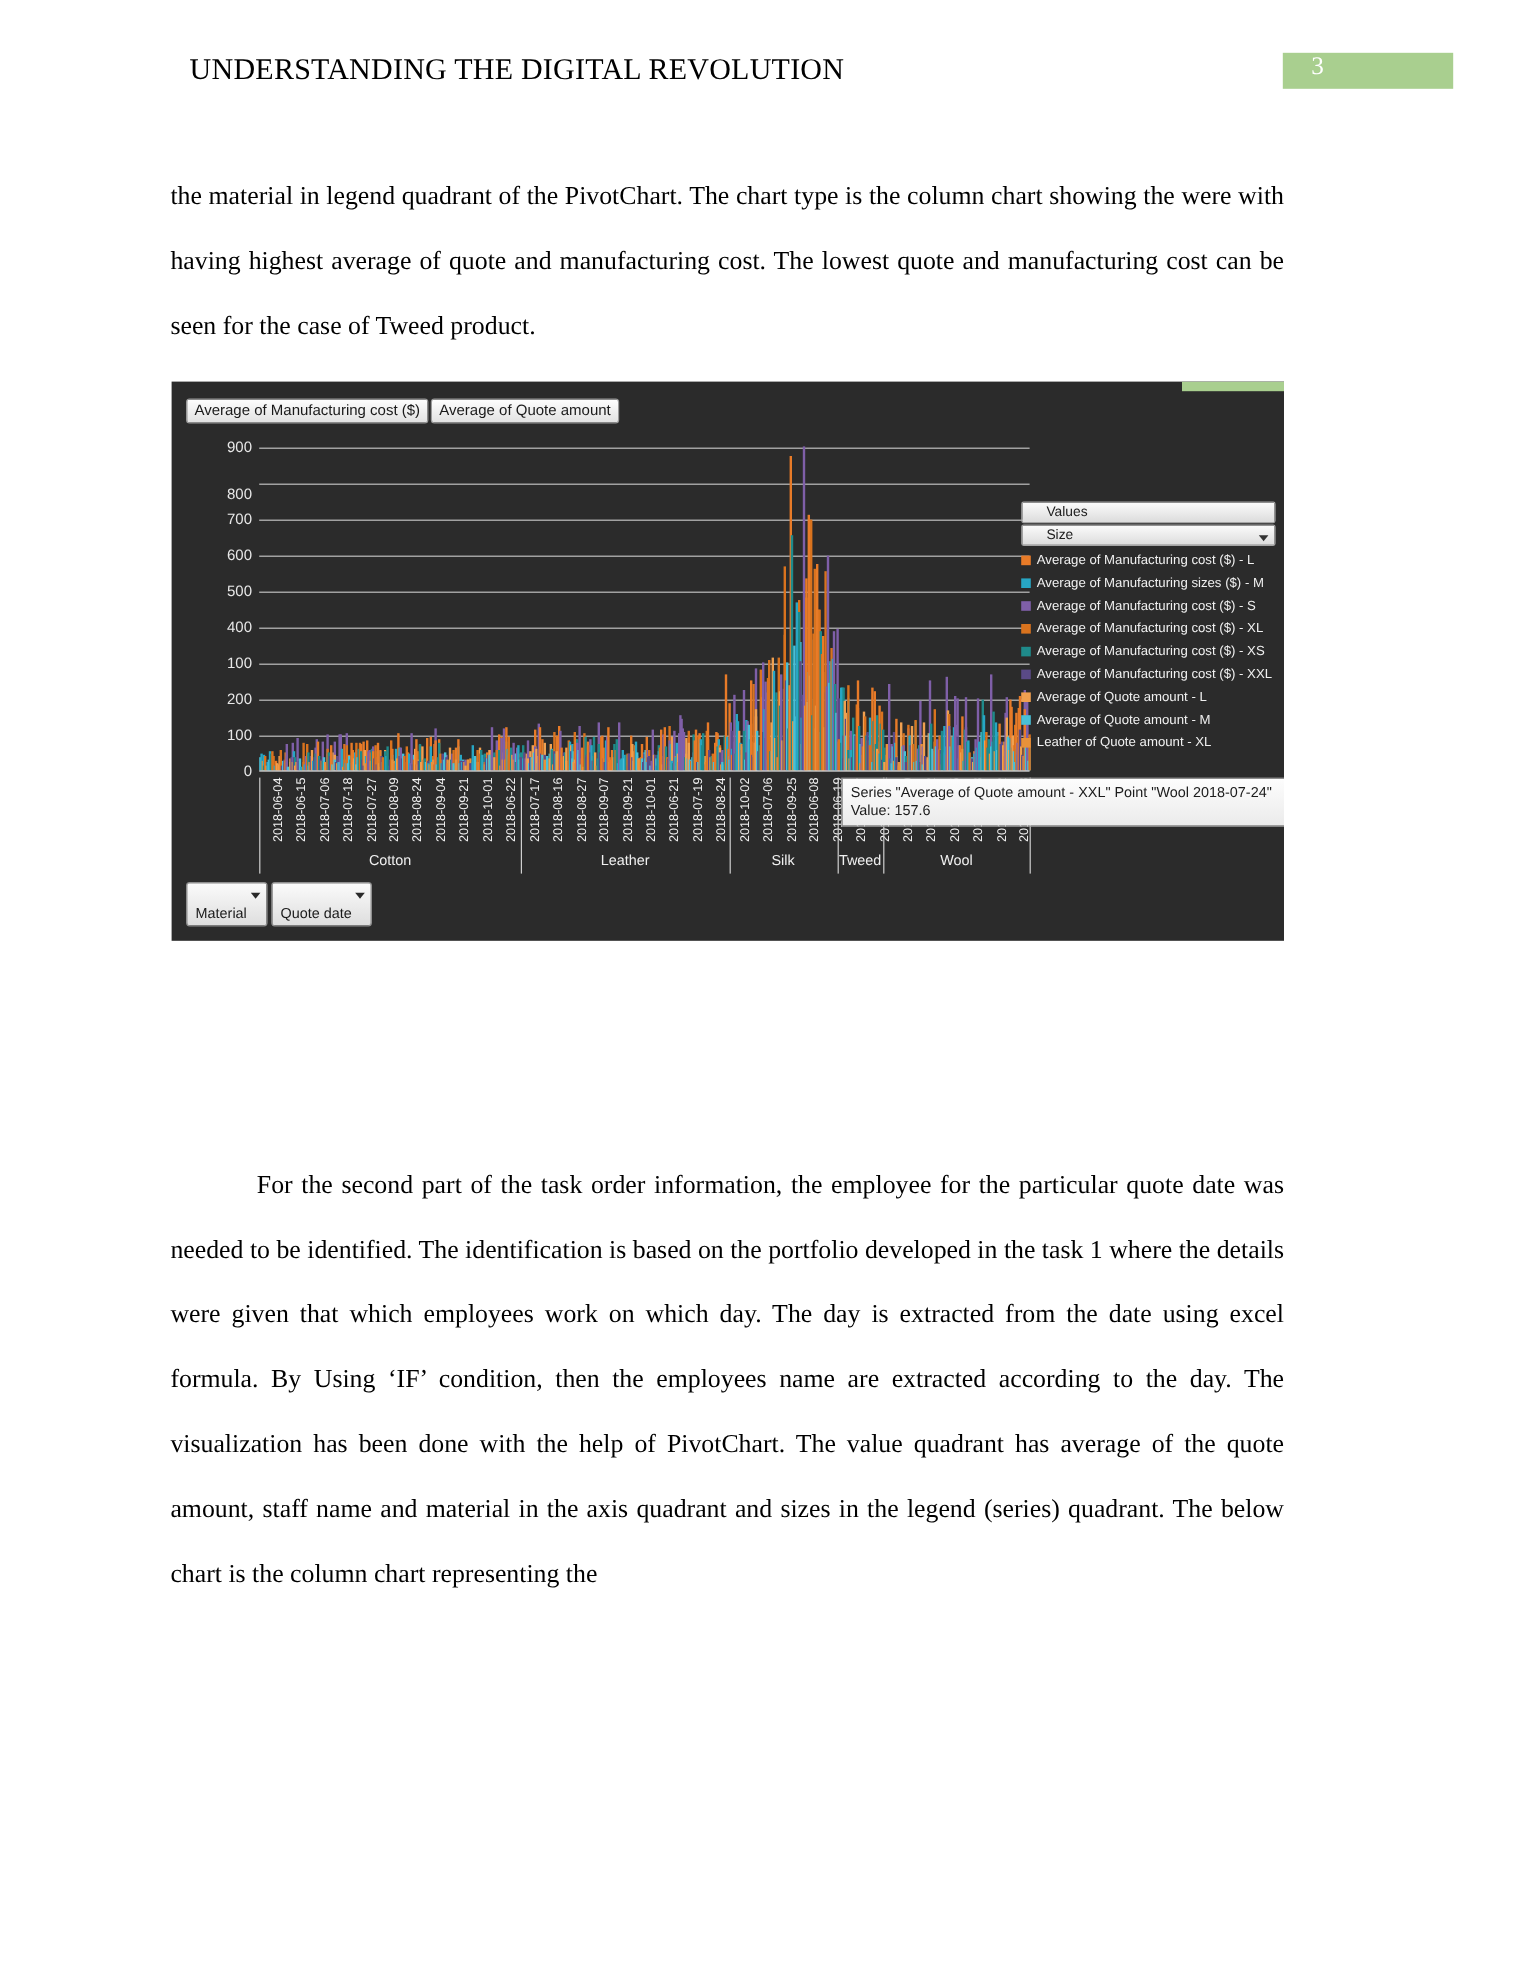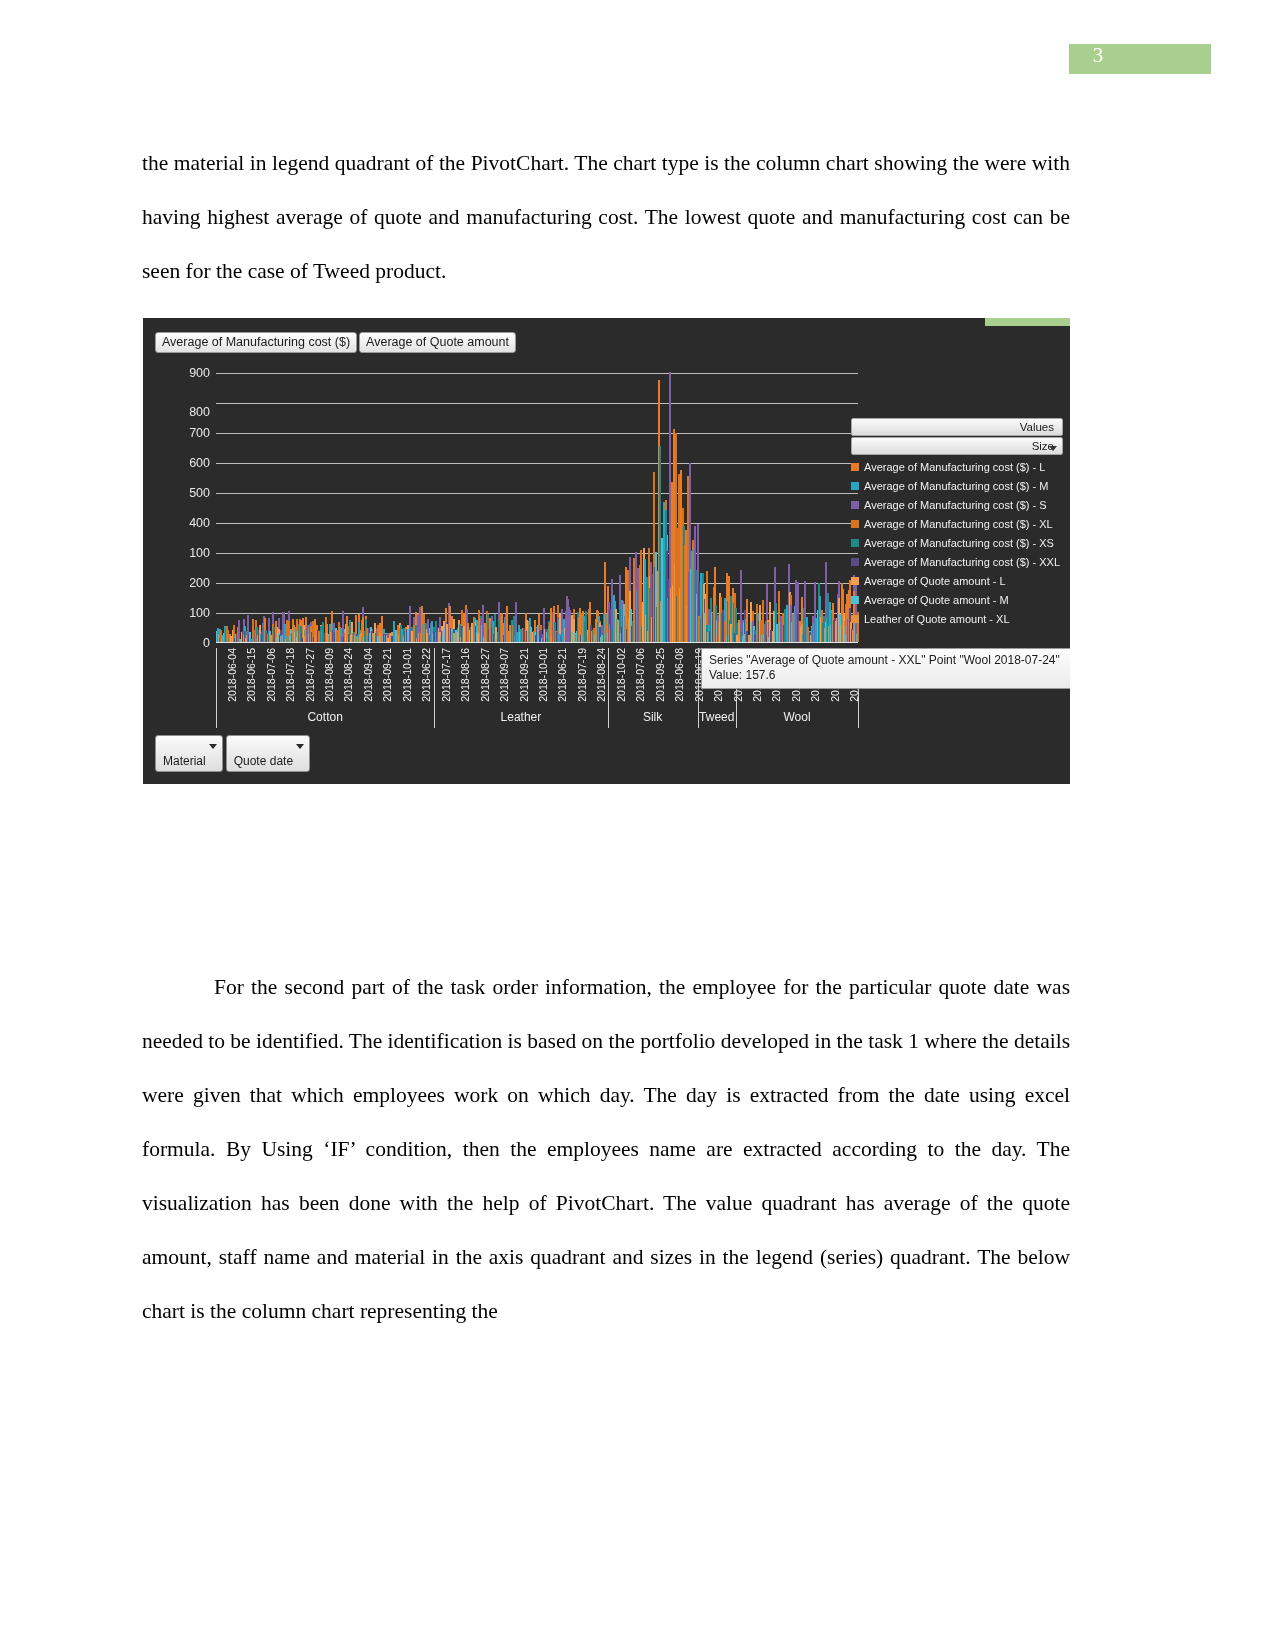--- a/index.html
+++ b/index.html
@@ -127,23 +127,22 @@
     position:absolute;top:-62px;width:1px;height:80px;background:#cfcfcf;
   }
 
   
   .legend{
     position:absolute;left:708px;top:100px;width:212px;
   }
   .legend-head{
     background:linear-gradient(#fbfbfb,#dcdcdc);
     border:1px solid #a5a5a5;border-radius:2px;
-    font-size:11.5px;color:#202020;padding:2px 8px;margin-bottom:1px;
+    font-size:11.5px;color:#202020;padding:2px 20px;margin-bottom:1px;
     position:relative;
-    text-align:right;
   }
   .legend-head.with-caret:after{
     content:"";position:absolute;right:5px;top:8px;
     border-left:4px solid transparent;border-right:4px solid transparent;
     border-top:5px solid #333;
   }
   .legend-item{
     display:flex;align-items:flex-start;gap:5px;
     color:#f0f0f0;font-size:11px;line-height:13px;
     margin-top:6px;
@@ -177,20 +176,21 @@
     border-left:4px solid transparent;border-right:4px solid transparent;
     border-top:5px solid #2a2a2a;
   }
 </style>
 </head>
 <body>
 
 <div class="page">
 
   <div class="header">
+    <div class="header-title">UNDERSTANDING THE DIGITAL REVOLUTION</div>
     <div class="page-number-box"></div>
     <div class="page-number">3</div>
   </div>
 
   <div class="block-top body-col">
     <p class="para">the material in legend quadrant of the PivotChart. The chart type is the column chart showing the were with having highest average of quote and manufacturing cost. The lowest quote and manufacturing cost can be seen for the case of Tweed product.</p>
   </div>
 
   <div class="chart-wrap">
     <div class="green-tab"></div>
@@ -1240,21 +1240,21 @@
     <div class="legend">
       <div class="legend-head">Values</div>
       <div class="legend-head with-caret">Size</div>
       <div id="legend-items">
           <div class="legend-item">
             <span class="swatch" style="background: rgb(232, 123, 40);"></span>
             <span class="legend-label">Average of Manufacturing cost ($) - L</span>
           </div>
           <div class="legend-item">
             <span class="swatch" style="background: rgb(39, 166, 196);"></span>
-            <span class="legend-label">Average of Manufacturing cost ($) - M</span>
+            <span class="legend-label">Average of Manufacturing sizes ($) - M</span>
           </div>
           <div class="legend-item">
             <span class="swatch" style="background: rgb(127, 95, 168);"></span>
             <span class="legend-label">Average of Manufacturing cost ($) - S</span>
           </div>
           <div class="legend-item">
             <span class="swatch" style="background: rgb(217, 115, 30);"></span>
             <span class="legend-label">Average of Manufacturing cost ($) - XL</span>
           </div>
           <div class="legend-item">

